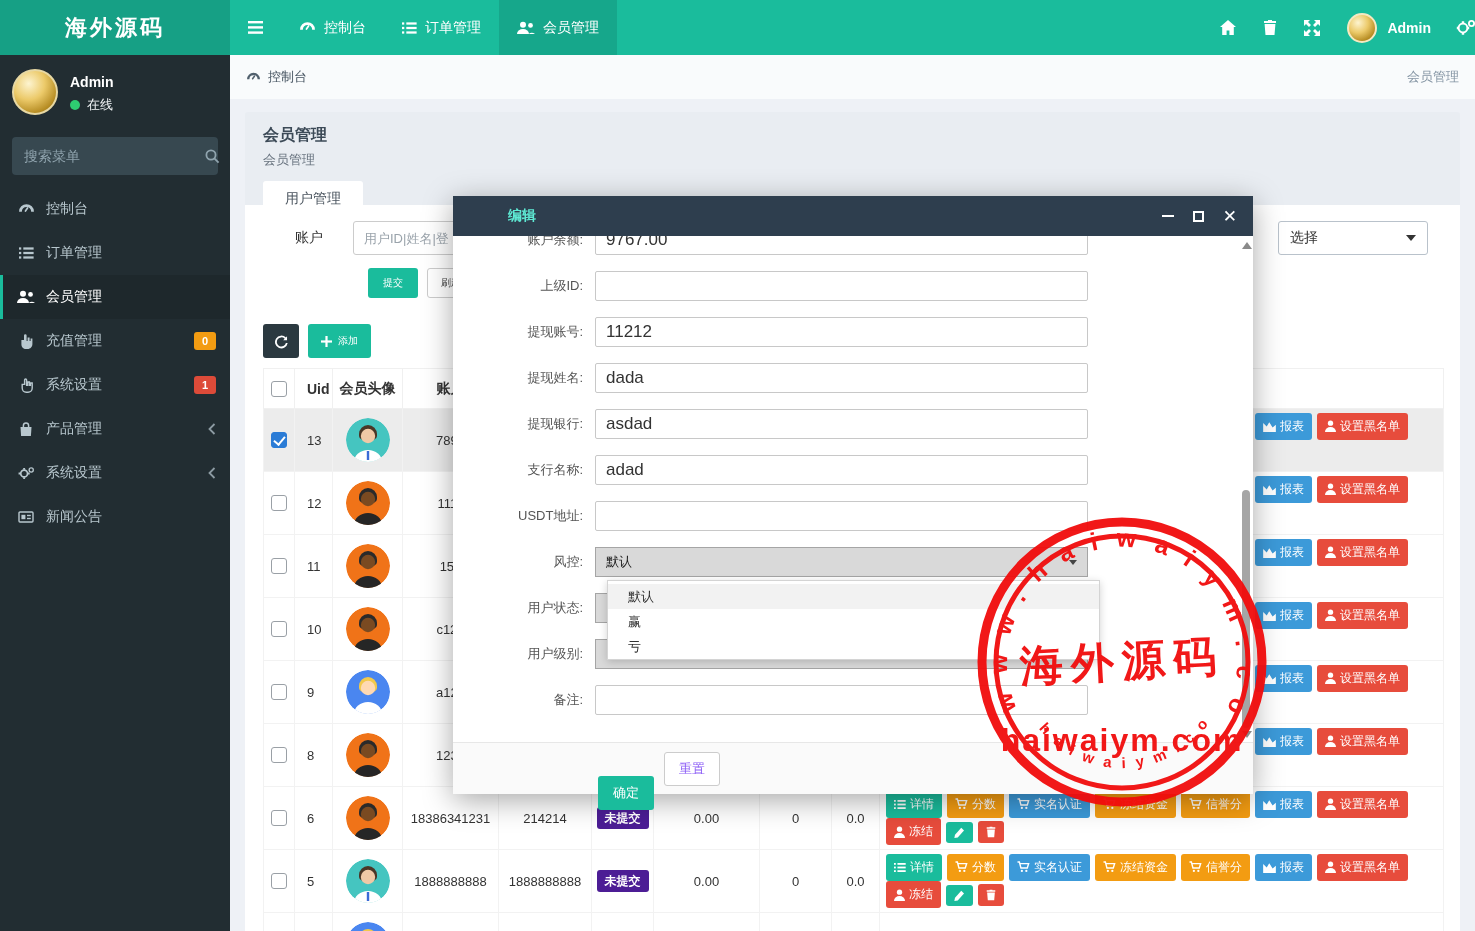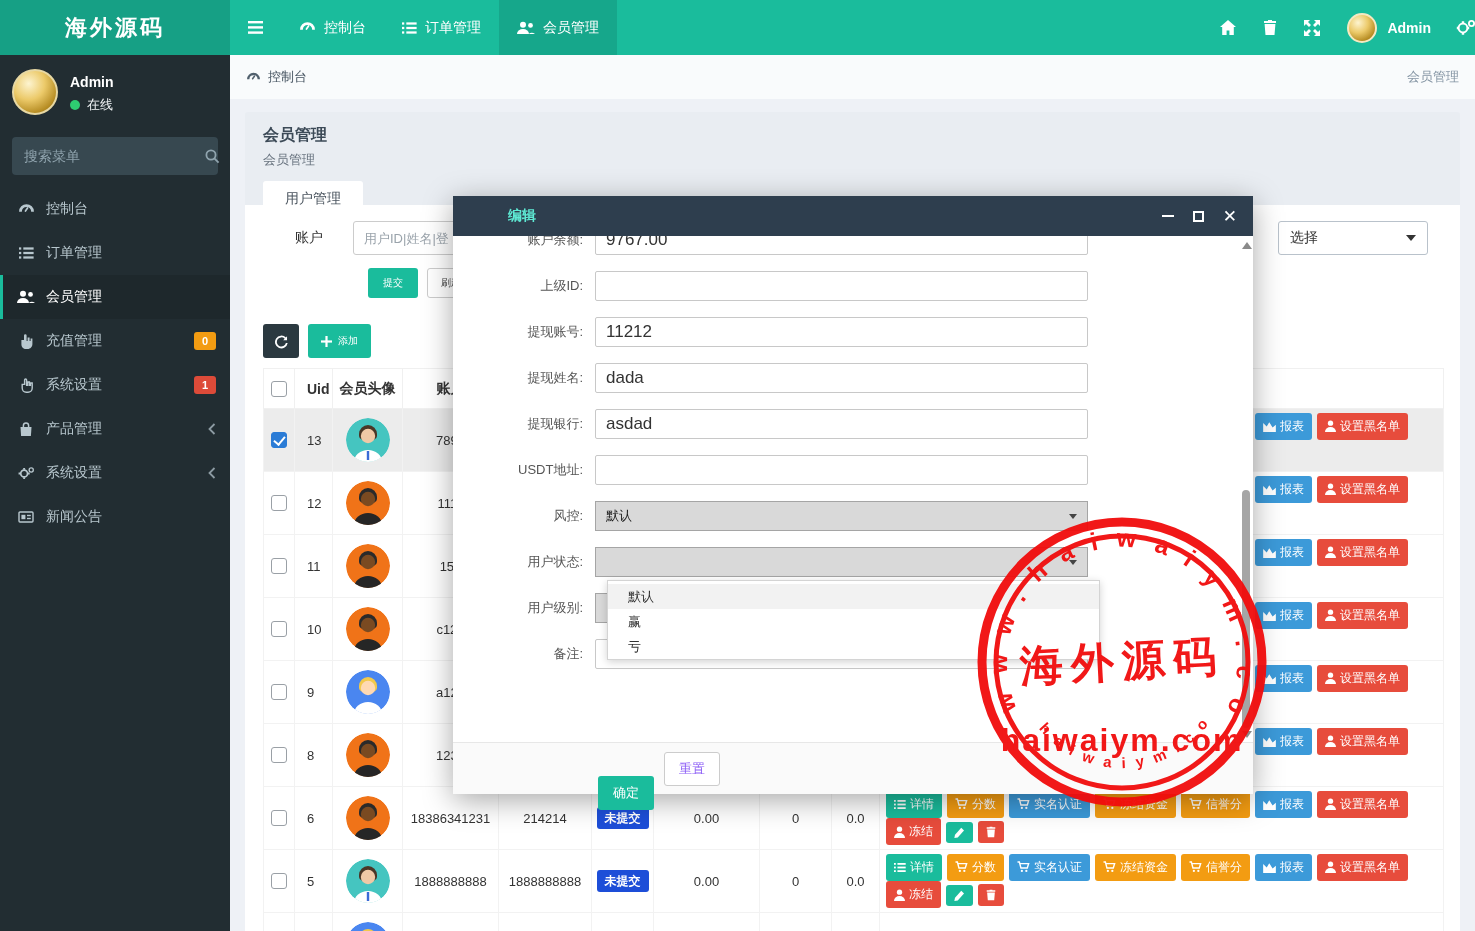--- a/index.html
+++ b/index.html
@@ -69,21 +69,21 @@
   .members tr.sel td { background:#ececec; }
   .c-cb { width:31px; } .c-uid { width:38px; text-align:left !important; padding-left:12px; }
   .c-av { width:70px; } .c-acc { width:96px; } .c-name { width:93px; } .c-st { width:62px; }
   .c-bal { width:106px; } .c-n1 { width:72px; } .c-n2 { width:48px; }
   .c-act { text-align:left !important; padding-left:6px; }
   th.c-uid { text-align:left; padding-left:12px; }
   .cb { display:inline-block; width:16px; height:16px; border:1px solid #9aa0a6; border-radius:3px; background:#fff; vertical-align:middle; position:relative; cursor:pointer; }
   .cb.checked { background:#2b7cd6; border-color:#2b7cd6; }
   .cb.checked::after { content:""; position:absolute; left:4px; top:1px; width:5px; height:9px; border:solid #fff; border-width:0 2px 2px 0; transform:rotate(40deg); }
   .avatar { display:inline-block; width:44px; height:44px; border-radius:50%; overflow:hidden; vertical-align:middle; }
-  .badge-dark { background:#1d4ed8; color:#fff; border-radius:3px; padding:4px 8px; font-size:12px; font-weight:bold; }
+  .badge-dark { background:#4c1d95; color:#fff; border-radius:3px; padding:4px 8px; font-size:12px; font-weight:bold; }
   .abtn { display:inline-flex; align-items:center; gap:4px; border:none; border-radius:3px; color:#fff; font-size:12px; font-family:inherit; padding:5px 8px; margin-right:5px; cursor:pointer; white-space:nowrap; }
   .abtn.teal { background:#1abc9c; } .abtn.orange { background:#f39c12; }
   .abtn.blue { background:#3c9ad9; } .abtn.red { background:#e74c3c; }
   tr.partial td { border-bottom:none; }
 
   
   .modal { position:absolute; left:453px; top:196px; width:800px; height:598px; background:#fff; z-index:45; box-shadow:0 6px 30px rgba(0,0,0,.35); border-radius:2px; }
   .modal-header { height:40px; background:#2e3e4e; display:flex; align-items:center; padding:0 16px; }
   .modal-title { color:#5eead4; font-size:14px; font-weight:bold;padding-left:39px; }
   .modal-controls { margin-left:auto; display:flex; align-items:center; gap:19px; }
@@ -1075,20 +1075,24 @@
         </div>
         <div class="mrow">
           <label class="mlabel">提现姓名:</label>
           <input class="minput" value="dada" style="">
         </div>
         <div class="mrow">
           <label class="mlabel">提现银行:</label>
           <input class="minput" value="asdad" style="">
         </div>
         <div class="mrow">
+          <label class="mlabel">支行名称:</label>
+          <input class="minput" value="adad" style="">
+        </div>
+        <div class="mrow">
           <label class="mlabel">USDT地址:</label>
           <input class="minput" value="" style="">
         </div>
         <div class="mrow">
           <label class="mlabel">风控:</label>
           <div class="mselect">
             <span>默认</span>
             <span class="caret"></span>
           </div>
         </div>

